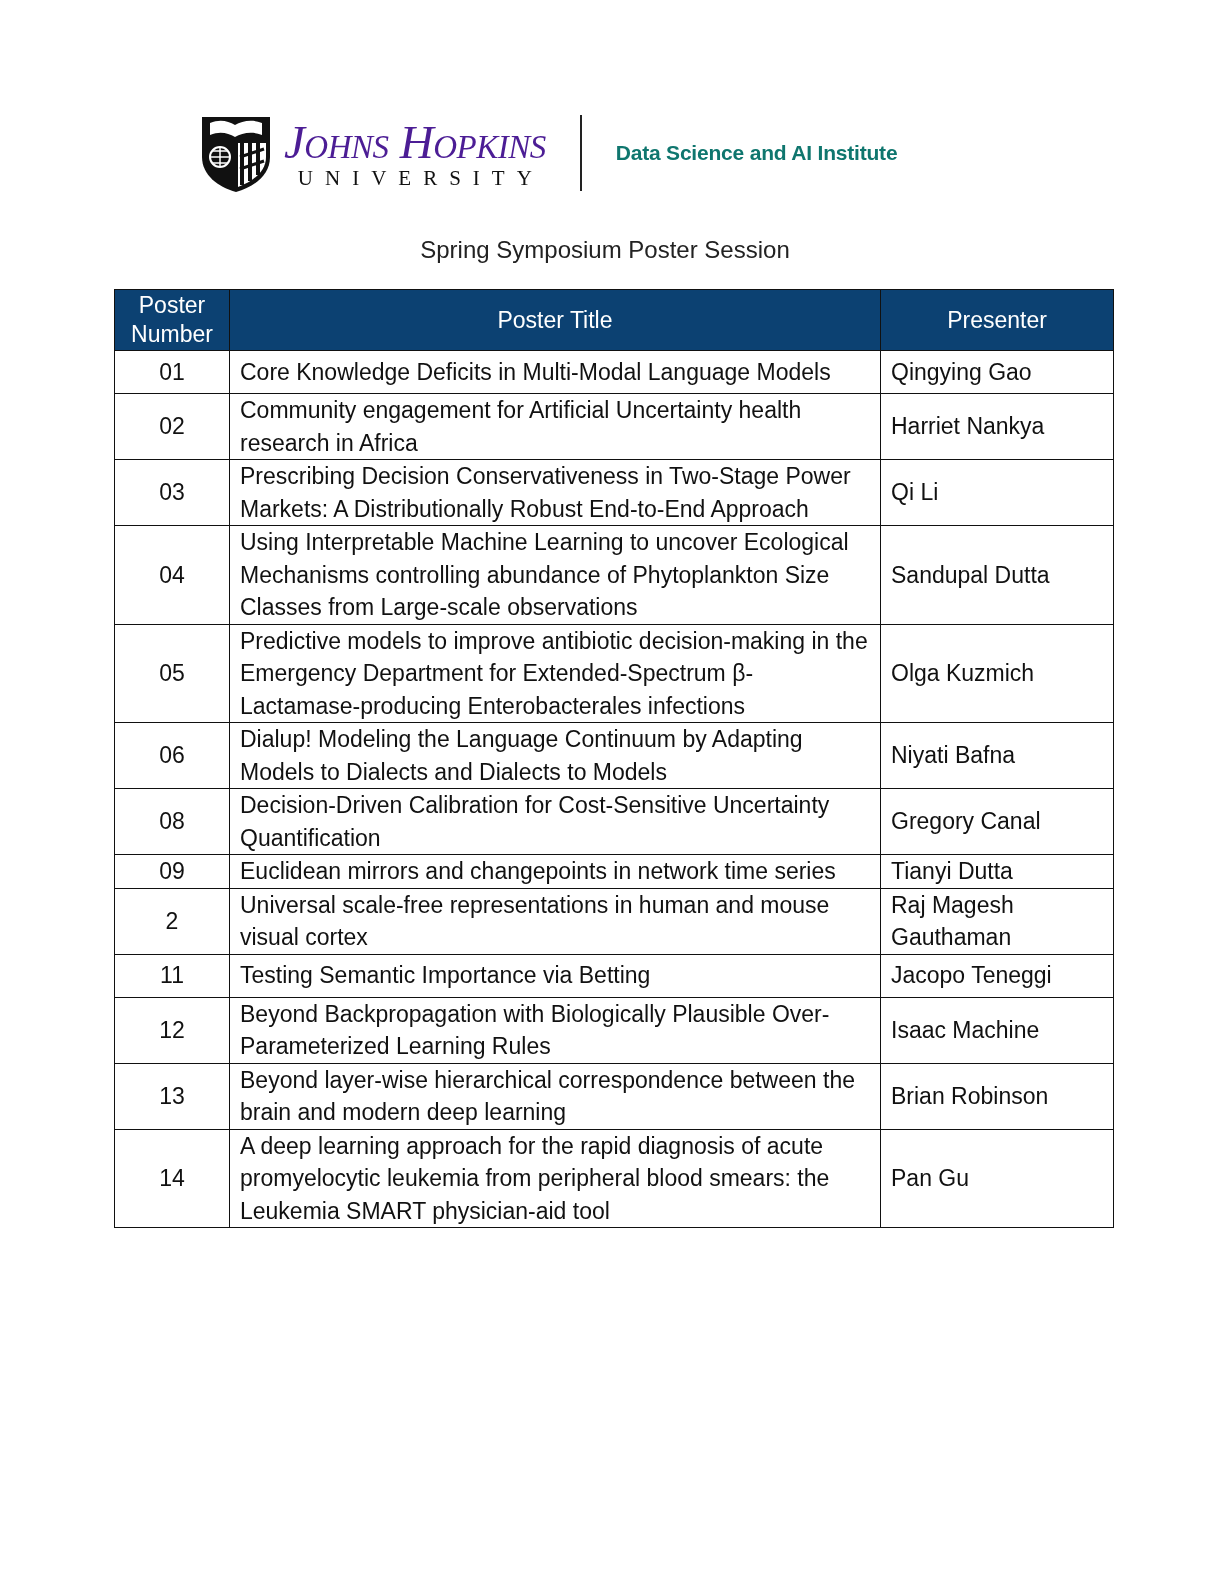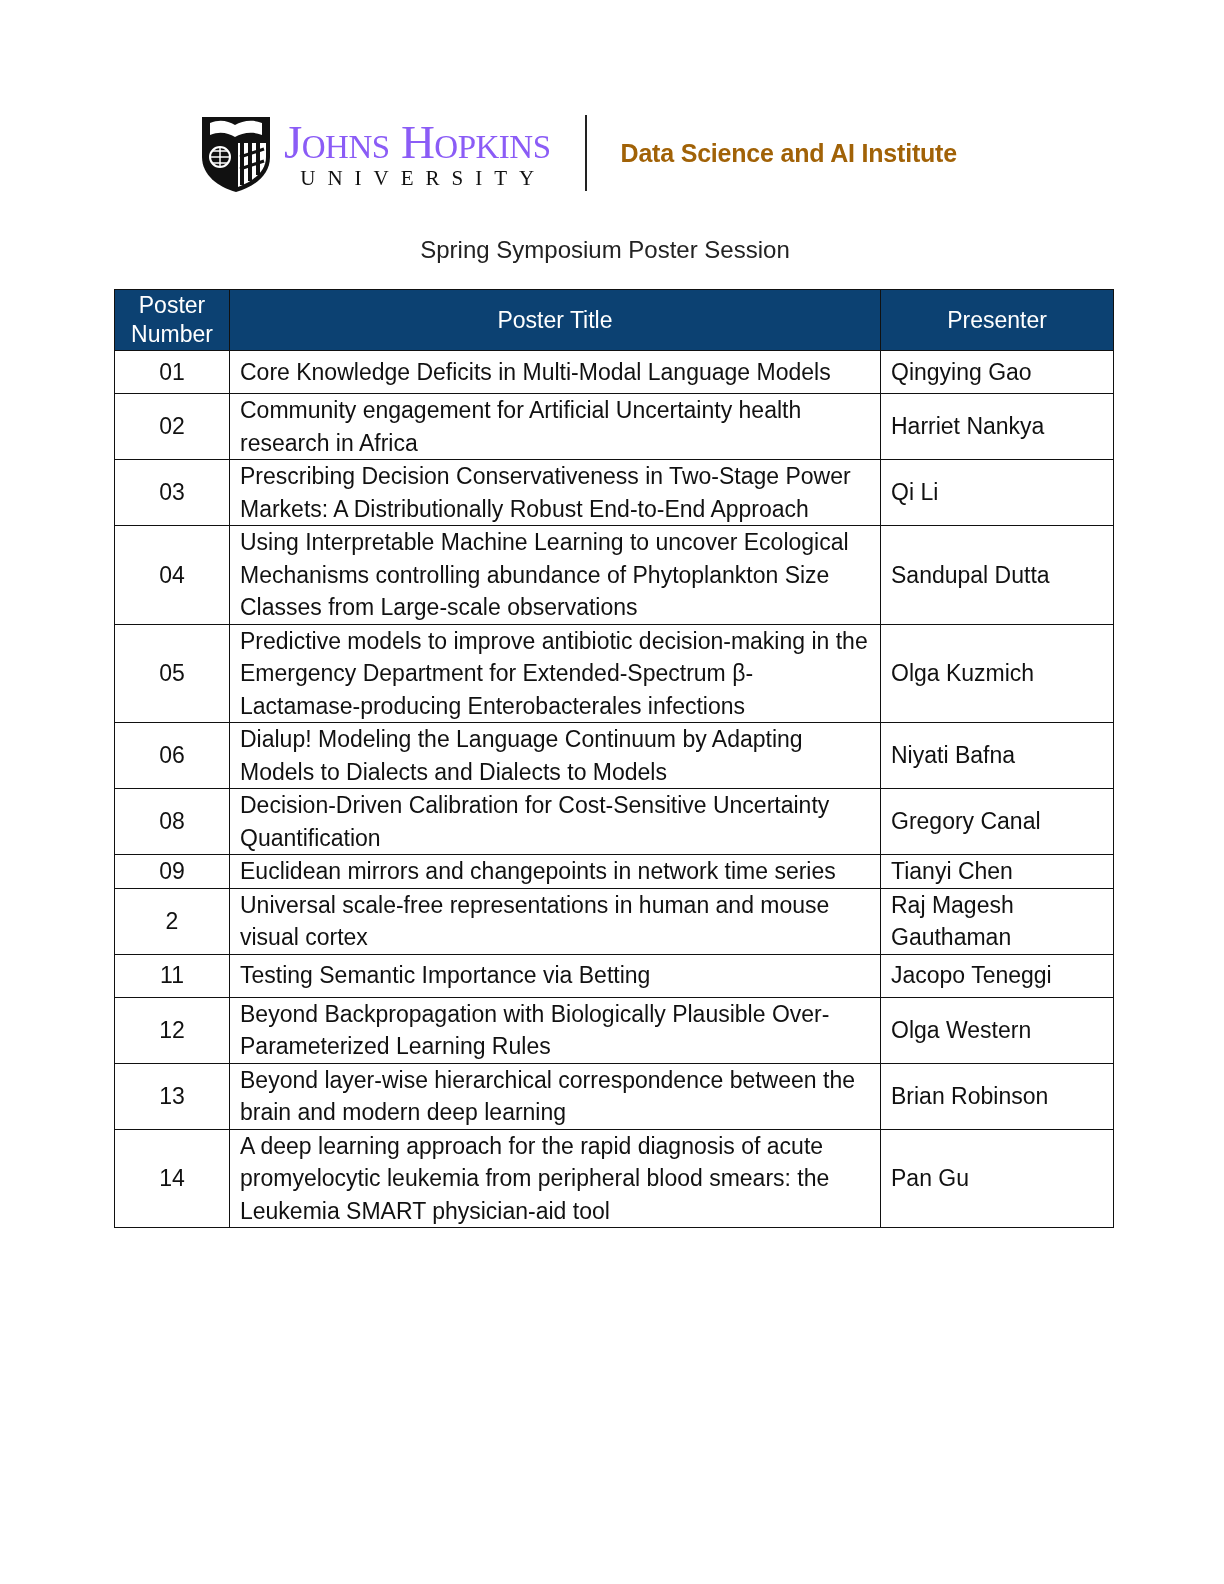--- a/index.html
+++ b/index.html
@@ -8,30 +8,31 @@
       font-family: "Liberation Sans", "DejaVu Sans", sans-serif; color: #111;
     }
     .header {
       position: absolute; left: 198px; top: 112px; width: 800px; height: 82px;
       display: flex; align-items: center;
     }
     .shield { width: 76px; height: 80px; margin-right: 10px; }
     .jhu-text { display: flex; flex-direction: column; align-items: center; }
     .jhu-name {
       font-family: "Liberation Serif", "DejaVu Serif", serif;
-      font-size: 47px; letter-spacing: -0.5px; line-height: 50px; color: #8b5cf6;
+      font-size: 47px; letter-spacing: -0.5px; line-height: 50px; color: #4c1d95;
       font-variant: small-caps;
+      font-style: italic;
     }
     .jhu-sub {
       font-family: "Liberation Serif", "DejaVu Serif", serif;
       font-size: 21px; letter-spacing: 12px; line-height: 22px; color: #111;
       margin-left: 12px;
     }
     .divider { width: 2px; height: 76px; background: #222; margin-left: 34px; margin-right: 34px; }
-    .institute { font-size: 25px; font-weight: bold; color: #a16207; letter-spacing: -0.2px; }
+    .institute { font-size: 21px; font-weight: bold; color: #0f766e; letter-spacing: -0.2px; }
 
     .doc-title {
       position: absolute; top: 236px; left: 0; width: 1210px; text-align: center;
       font-size: 24px; color: #222;
     }
 
     table.posters {
       position: absolute; left: 114px; top: 289px; width: 999px;
       border-collapse: collapse; table-layout: fixed;
       font-size: 23px; line-height: 32.5px; color: #111;
@@ -118,36 +119,36 @@
       <td>Niyati Bafna</td>
     </tr>
     <tr>
       <td class="num">08</td>
       <td>Decision-Driven Calibration for Cost-Sensitive Uncertainty Quantification</td>
       <td>Gregory Canal</td>
     </tr>
     <tr>
       <td class="num">09</td>
       <td>Euclidean mirrors and changepoints in network time series</td>
-      <td>Tianyi Chen</td>
+      <td>Tianyi Dutta</td>
     </tr>
     <tr>
       <td class="num">2</td>
       <td>Universal scale-free representations in human and mouse visual cortex</td>
       <td>Raj Magesh Gauthaman</td>
     </tr>
     <tr class="r1">
       <td class="num">11</td>
       <td>Testing Semantic Importance via Betting</td>
       <td>Jacopo Teneggi</td>
     </tr>
     <tr>
       <td class="num">12</td>
       <td>Beyond Backpropagation with Biologically Plausible Over-Parameterized Learning Rules</td>
-      <td>Olga Western</td>
+      <td>Isaac Machine</td>
     </tr>
     <tr>
       <td class="num">13</td>
       <td>Beyond layer-wise hierarchical correspondence between the brain and modern deep learning</td>
       <td>Brian Robinson</td>
     </tr>
     <tr>
       <td class="num">14</td>
       <td>A deep learning approach for the rapid diagnosis of acute promyelocytic leukemia from peripheral blood smears: the Leukemia SMART physician-aid tool</td>
       <td>Pan Gu</td>

